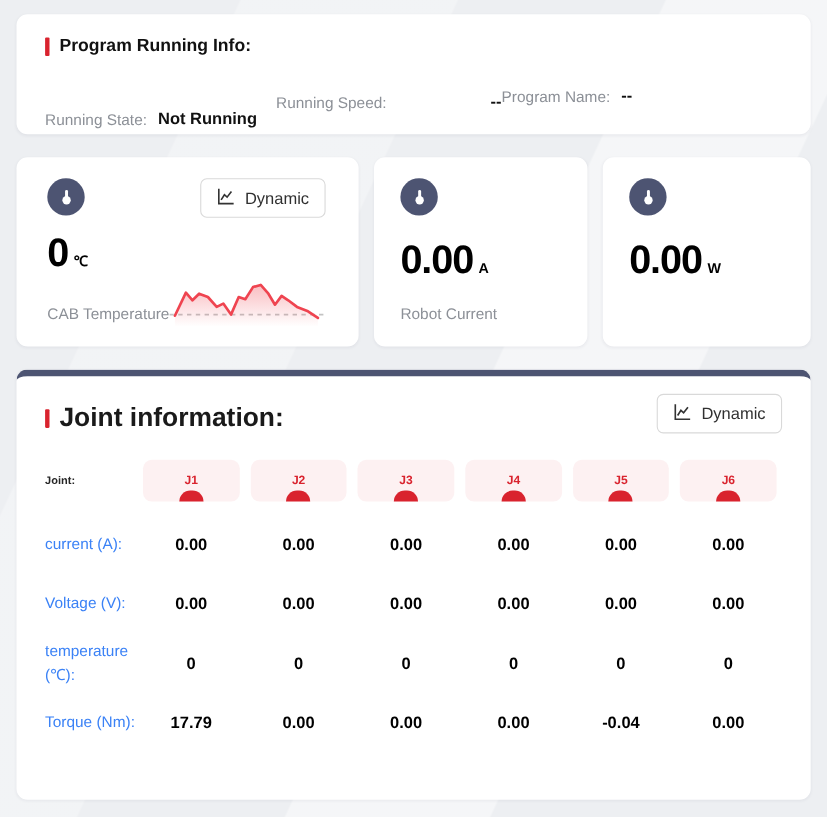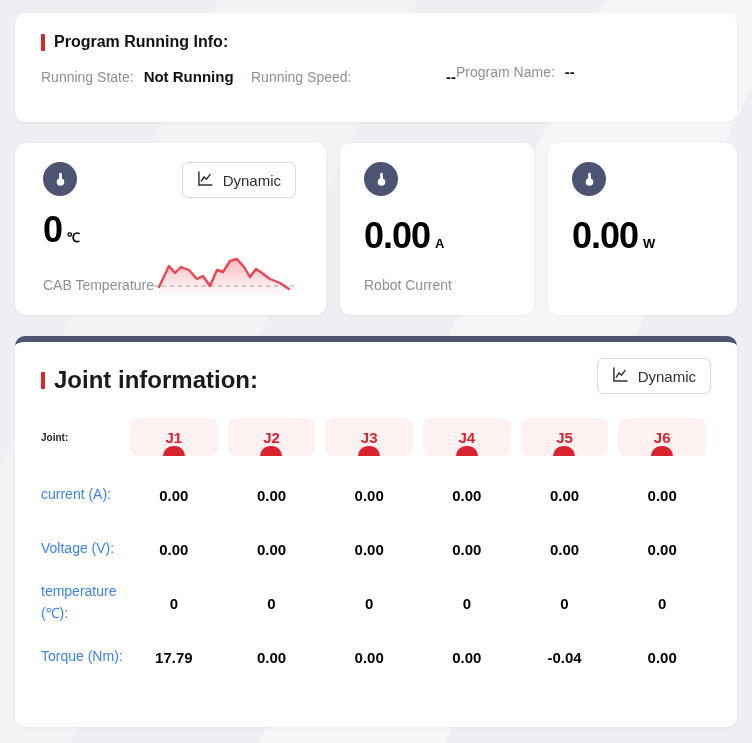--- a/index.html
+++ b/index.html
@@ -20,21 +20,21 @@
   .page{padding:13px 15px 15px;display:flex;flex-direction:column;gap:21px;}
   .card{background:#fff;border-radius:10px;box-shadow:0 1px 3px rgba(30,40,60,.06);}
   .card-title{display:flex;align-items:center;gap:9px;}
   .red-bar{width:4px;height:17px;background:var(--red);border-radius:1px;flex:0 0 auto;}
   .card-title h2{font-size:16px;font-weight:700;color:#111;}
 
   
   .program-card{height:109px;padding:20px 26px 0;}
   .info-row{margin-top:17px;display:flex;align-items:center;}
   .info-field{display:flex;align-items:center;gap:10px;}
-  .info-field.f1{flex:0 0 210px;}
+  .info-field.f1{flex:0 0 210px;margin-top:32px;}
   .info-field.f2{flex:0 0 205px;justify-content:space-between;}
   .info-field.f3{transform:translateY(-5px);}
   .info-label{font-size:14px;color:var(--text-gray);white-space:nowrap;}
   .info-value{font-size:15px;font-weight:700;color:#111;white-space:nowrap;}
 
   
   .stats-row{display:flex;gap:14px;}
   .stat-card{height:172px;padding:19px 24px 16px;display:flex;flex-direction:column;}
   .stat-card.wide{flex:0 0 311px;padding-left:28px;padding-right:30px;}
   .stat-card.mid{flex:0 0 194px;}
@@ -57,21 +57,21 @@
   .segmented{display:flex;width:217px;height:38px;background:#f1f1f2;border-radius:8px;}
   .seg{flex:1;display:flex;align-items:center;justify-content:center;font-size:15px;color:#8f9399;border-radius:8px;cursor:pointer;}
   .seg.active{background:#fff;color:#2b2b2b;box-shadow:0 1px 5px rgba(0,0,0,.14);font-weight:400;}
   .joint-header .dynamic-btn{margin-left:auto;}
 
   .jt{margin-top:24px;display:grid;grid-template-columns:84px repeat(6,1fr);grid-template-rows:50px repeat(4,54px);}
   .jt-head{height:38px;display:flex;align-items:center;}
   .jt-label{font-size:10px;color:#262626;font-weight:600;}
   .jt-row-label{font-size:14px;color:#3b82f6;font-weight:400;display:flex;align-items:center;line-height:1.55;}
   .jt-chip-cell{justify-content:center;}
-  .chip{position:relative;width:calc(100% - 10px);height:38px;background:var(--chip-bg);border-radius:8px;display:flex;align-items:center;justify-content:center;color:var(--red);font-weight:700;font-size:15px;cursor:pointer;}
+  .chip{position:relative;width:calc(100% - 10px);height:38px;background:var(--chip-bg);border-radius:8px;display:flex;align-items:center;justify-content:center;color:var(--red);font-weight:700;font-size:11px;cursor:pointer;}
   .chip-dome{position:absolute;bottom:0;left:50%;transform:translateX(-50%);width:22px;height:10px;background:var(--red);border-radius:11px 11px 0 0;}
   .jt-value{display:flex;align-items:center;justify-content:center;font-size:15px;font-weight:700;color:#000;}
 </style>
 </head>
 <body>
 
 <div class="page">
 
   <section class="card program-card">
     <div class="card-title">

